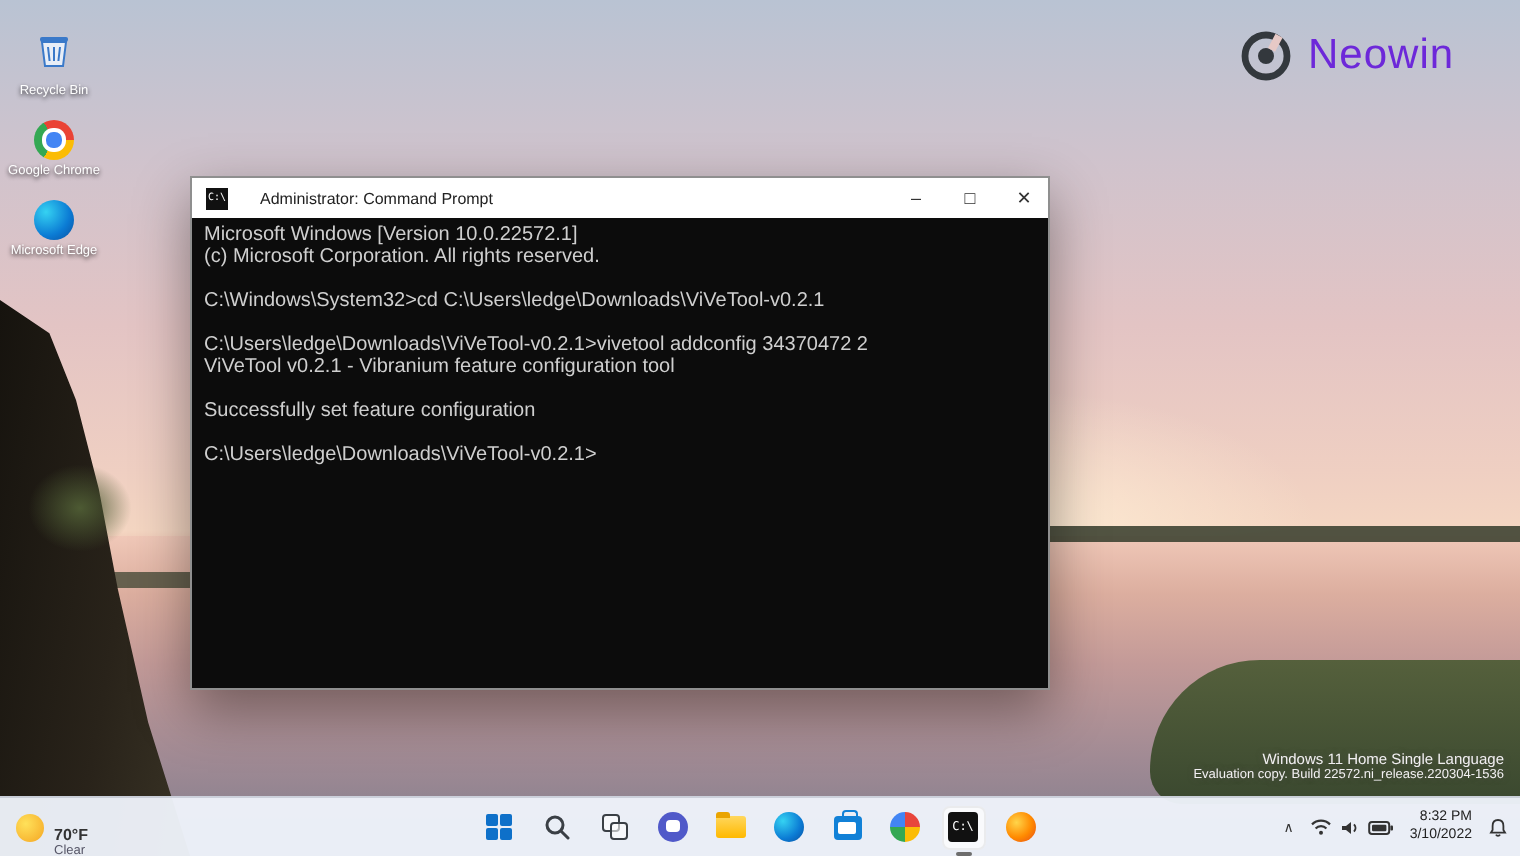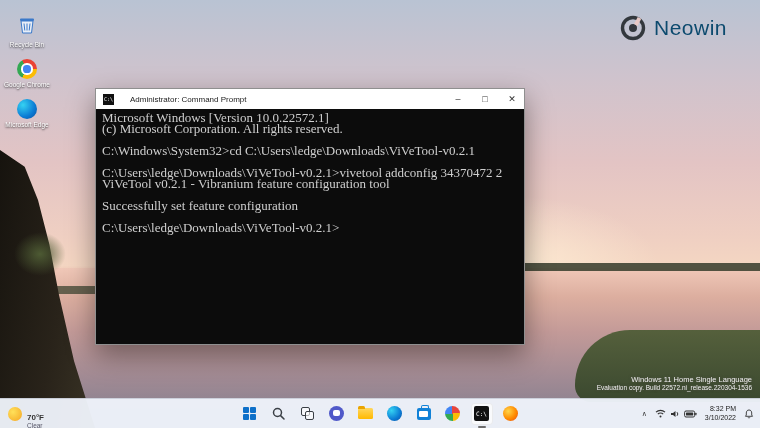--- a/index.html
+++ b/index.html
@@ -18,21 +18,21 @@
   .marsh { position:absolute; right:0; width:185px; top:330px; height:72px;
            background:linear-gradient(180deg,#55603c,#3a482f); border-radius:55px 0 0 16px; }
   .cliff { position:absolute; left:0; top:150px; width:95px; height:278px;
            background:linear-gradient(100deg,#16130e,#29231a 60%,#393325);
            clip-path:polygon(0 0,26% 6%,40% 18%,52% 34%,62% 52%,78% 76%,100% 100%,0 100%); }
   .cliffgreen { position:absolute; left:14px; top:232px; width:52px; height:44px;
            background:radial-gradient(ellipse at center,#4d5a33,rgba(60,70,40,0) 70%); }
 
   
   .neowin { position:absolute; left:620px; top:15px; display:flex; align-items:center; gap:8px; }
-  .neowin .word { font-size:21px; font-weight:400; color:#0c4a6e; letter-spacing:.5px; }
+  .neowin .word { font-size:21px; font-weight:400; color:#6d28d9; letter-spacing:.5px; }
 
   
   .dicons { position:absolute; left:2px; top:15px; width:50px; display:flex; flex-direction:column; gap:11px; }
   .dicon  { width:50px; text-align:center; cursor:default; }
   .dicon .ic { width:20px; height:20px; margin:0 auto 2px; }
   .dicon .lbl { font-size:6.5px; line-height:7px; color:#fff; text-shadow:0 1px 2px rgba(0,0,0,.85); }
   .chrome-ic { border-radius:50%; background:conic-gradient(from -30deg,#ea4335 0 120deg,#fbbc05 0 240deg,#34a853 0 360deg); position:relative; }
   .chrome-ic::before { content:""; position:absolute; inset:22%; border-radius:50%; background:#fff; }
   .chrome-ic::after  { content:""; position:absolute; inset:32%; border-radius:50%; background:#4285f4; }
   .edge-ic { border-radius:50%; background:radial-gradient(circle at 30% 30%,#35d2f2,#0b7bd4 60%,#0a4f9e); }
@@ -40,21 +40,21 @@
   
   .term { position:absolute; left:95px; top:88px; width:430px; height:257px; background:#0c0c0c;
           border:1px solid #8f8f8f; box-shadow:0 10px 26px rgba(0,0,0,.4); }
   .term-titlebar { height:20px; background:#ffffff; display:flex; align-items:center; padding:0 7px; gap:16px; }
   .term-appicon { width:11px; height:11px; background:#111; color:#fff; font-size:5px; line-height:11px; text-align:center;
           font-family:"DejaVu Sans Mono",monospace; }
   .term-title { font-size:8px; color:#222; }
   .term-controls { margin-left:auto; display:flex; gap:17px; color:#333; font-size:9px; line-height:20px; }
   .term-controls span { width:10px; text-align:center; cursor:default; }
   .term-body { padding:3px 6px; }
-  .term-body pre { font-family:Liberation Serif, serif; font-size:13px; line-height:11px; color:#cfcfcf; white-space:pre; }
+  .term-body pre { font-family:Liberation Sans, sans-serif; font-size:10px; line-height:11px; color:#cfcfcf; white-space:pre; }
 
   
   .evalmark { position:absolute; right:8px; bottom:36px; text-align:right; color:#f2f0f2;
               text-shadow:0 0 3px rgba(90,80,90,.5);margin-top:12px; }
   .evalmark .l1 { font-size:7.5px; line-height:9px; }
   .evalmark .l2 { font-size:6.5px; line-height:8px; }
 
   
   .taskbar { position:absolute; left:0; right:0; bottom:0; height:30px;
              background:rgba(238,243,250,.96); border-top:1px solid rgba(110,120,140,.25);

